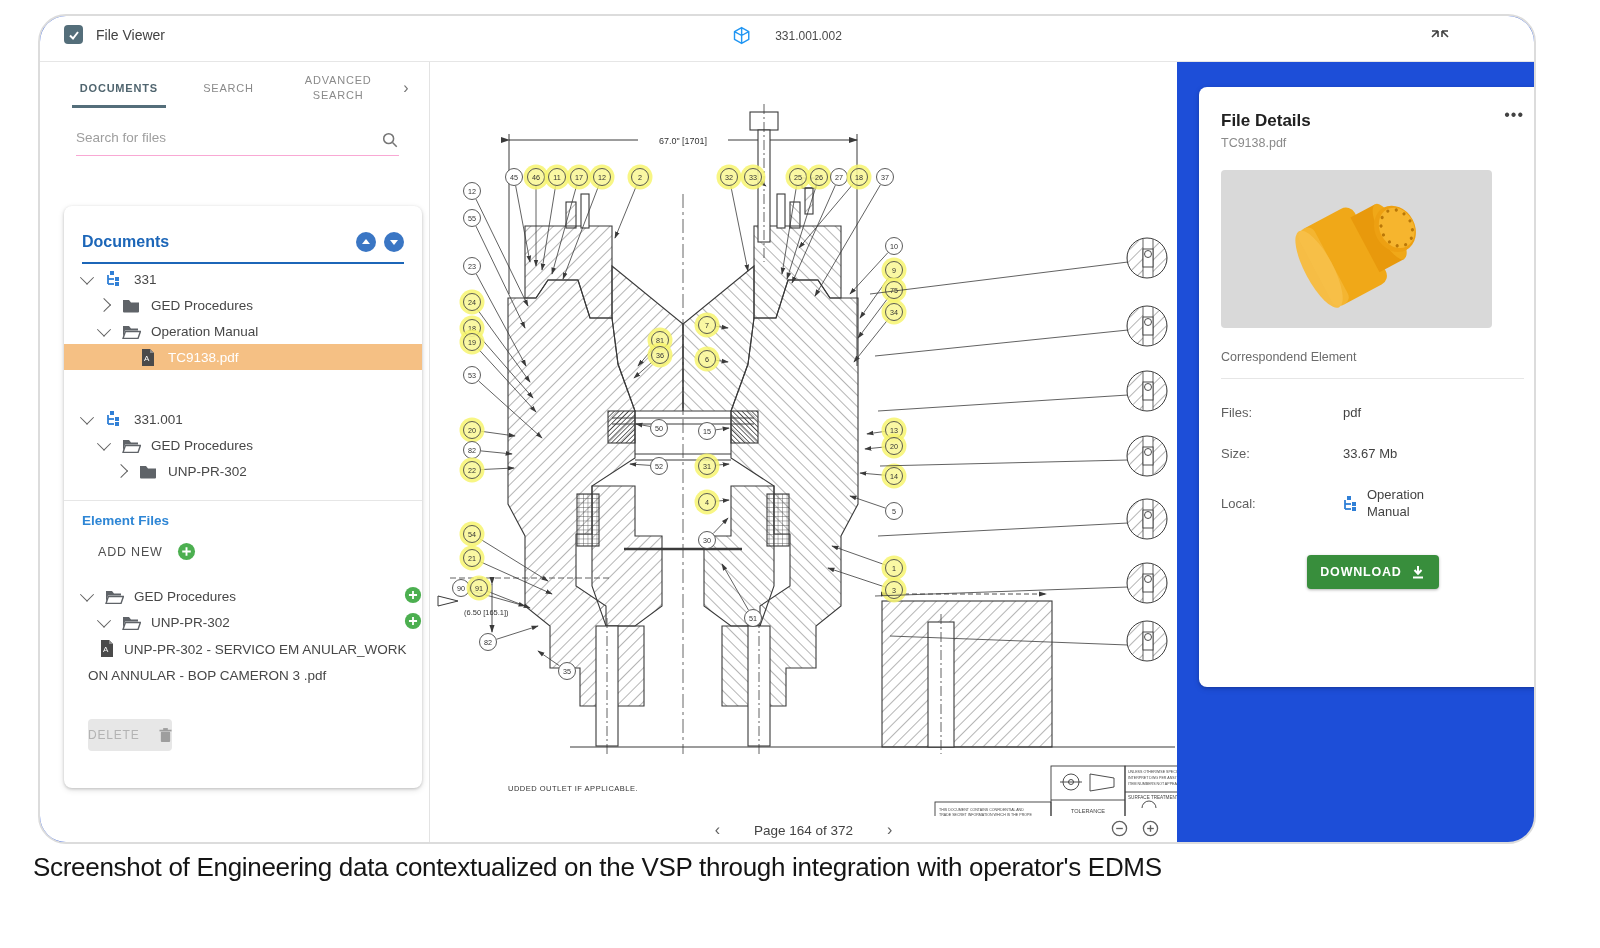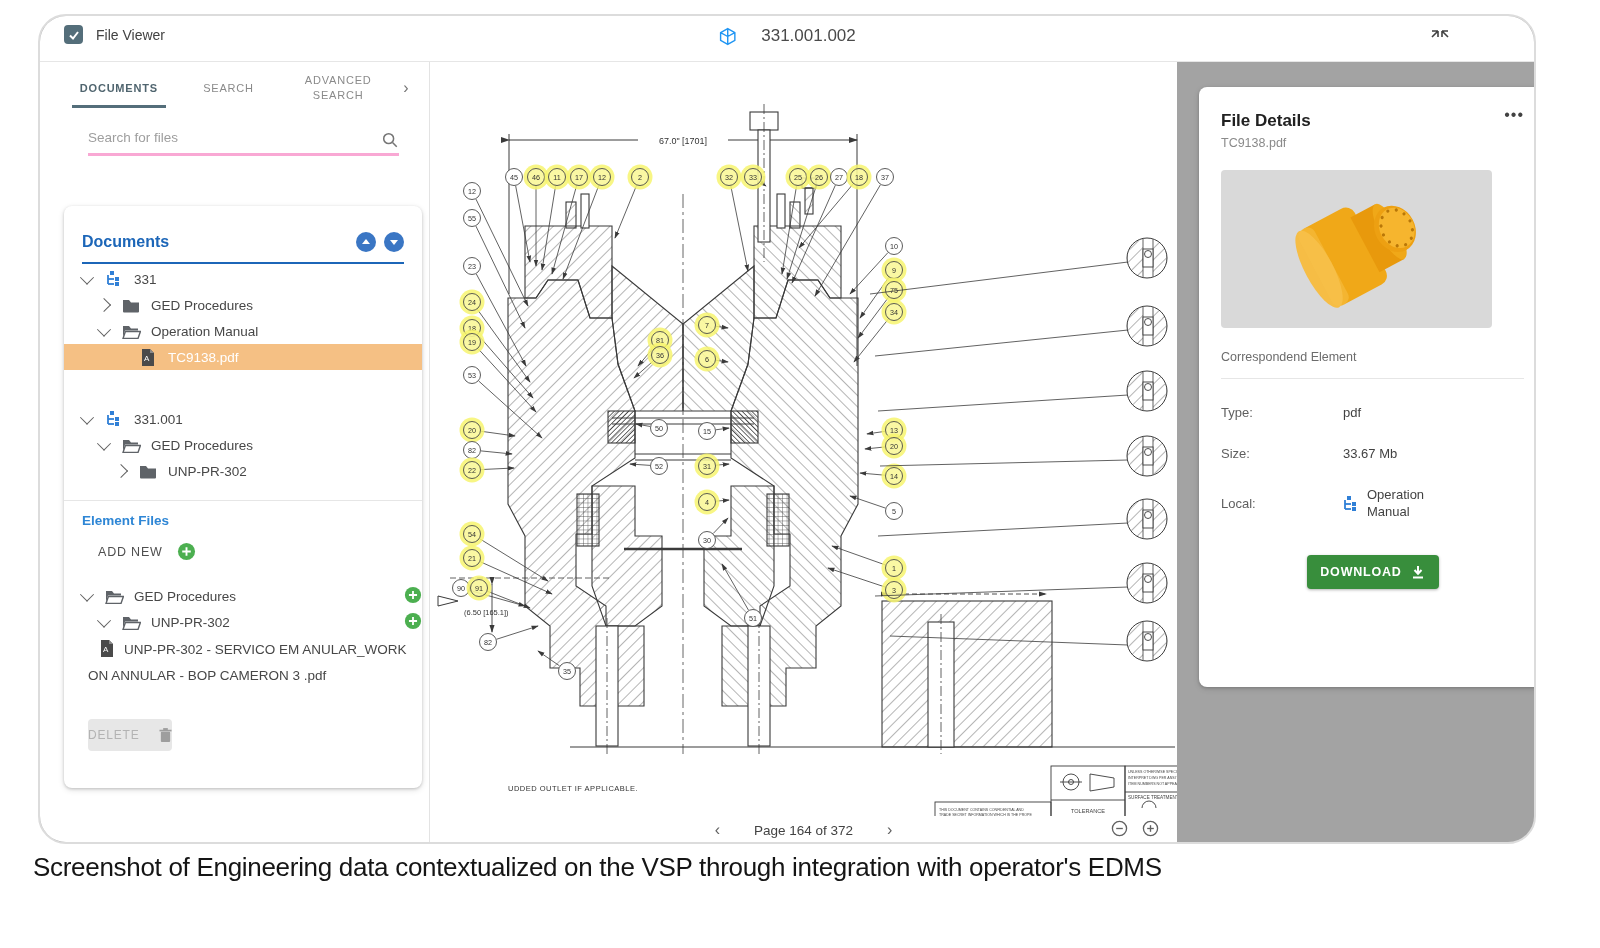--- a/index.html
+++ b/index.html
@@ -1,37 +1,37 @@
 <!DOCTYPE html>
 <html><head>
 <meta charset="utf-8">
 <style>
   * { margin:0; padding:0; box-sizing:border-box; }
   html,body { width:1600px; height:948px; background:#ffffff; font-family:"Liberation Sans", sans-serif; overflow:hidden; }
 
   .window {
     position:absolute; left:38px; top:14px; width:1498px; height:830px;
-    background:#a3a3a3; border:2px solid #dcdcdc; border-radius:28px; overflow:hidden;
+    background:#1d4ed8; border:2px solid #dcdcdc; border-radius:28px; overflow:hidden;
   }
 
   
   .titlebar { position:absolute; left:0; top:0; width:100%; height:46px; background:#fff; border-bottom:1px solid #e6e6e6; }
   .cb { position:absolute; left:24px; top:9px; width:19px; height:19px; background:#546e7a; border-radius:4px; display:flex; align-items:center; justify-content:center; }
   .titlebar .app-title { position:absolute; left:56px; top:11px; font-size:14px; color:#424242; }
-  .doc-id { position:absolute; left:50%; top:10px; transform:translateX(-50%); display:flex; align-items:center; gap:24px; font-size:17px; color:#4a4a4a; }
+  .doc-id { position:absolute; left:50%; top:10px; transform:translateX(-50%); display:flex; align-items:center; gap:24px; font-size:12px; color:#4a4a4a; }
   .collapse-btn { position:absolute; right:84px; top:11px; width:20px; height:20px; cursor:pointer; }
 
   
   .left-col { position:absolute; left:0; top:46px; width:390px; height:784px; background:#fff; border-right:1px solid #e3e3e3; }
   .tabs { display:flex; align-items:stretch; height:52px; padding:0 10px 0 24px; }
   .tab { flex:1; display:flex; align-items:center; justify-content:center; text-align:center; font-size:11px; letter-spacing:.8px; color:#8a8a8a; cursor:pointer; position:relative; padding:0 4px; line-height:1.35; }
   .tab.active { color:#50656f; font-weight:bold; }
   .tab.active::after { content:""; position:absolute; left:8px; right:8px; bottom:6px; height:3px; background:#546e7a; }
   .tabs .more { width:26px; display:flex; align-items:center; justify-content:center; color:#757575; font-size:16px; cursor:pointer; }
-  .searchrow { position:relative; margin:14px 30px 0 48px; border-bottom:3px solid #f9a8d4; height:28px; }
+  .searchrow { position:relative; margin:14px 30px 0 36px; border-bottom:1px solid #f9a8d4; height:28px; }
   .searchrow input { border:0; outline:0; width:90%; font-size:13.5px; color:#424242; background:transparent; font-family:inherit; }
   .searchrow input::placeholder { color:#9e9e9e; }
   .searchrow svg { position:absolute; right:0; top:3px; }
 
   
   .doc-card { position:absolute; left:24px; top:144px; width:358px; height:582px; background:#fff; border-radius:8px; box-shadow:0 1px 3px rgba(0,0,0,.18), 0 2px 6px rgba(0,0,0,.12); padding:18px 0 0 0; overflow:hidden; }
   .doc-head { display:flex; align-items:center; padding:8px 18px 10px 18px; }
   .doc-head .t { font-size:16px; font-weight:bold; color:#1c66b8; flex:1; }
   .circle-btn { width:20px; height:20px; border-radius:50%; background:#3a76c4; display:flex; align-items:center; justify-content:center; margin-left:8px; cursor:pointer; }
   .blue-rule { height:2px; background:#1c66b8; margin:0 18px; }
@@ -807,21 +807,21 @@
           </g>
           <rect x="28" y="22" width="18" height="86" rx="8" fill="#f8c14a" opacity="0.5"></rect>
         </g>
       </svg>
     </div>
 
     <div class="fd-corr">Correspondend Element</div>
     <div class="fd-sep"></div>
 
     <div class="fd-row">
-      <span class="k">Type:</span>
+      <span class="k">Files:</span>
       <span class="v">pdf</span>
     </div>
     <div class="fd-row">
       <span class="k">Size:</span>
       <span class="v">33.67 Mb</span>
     </div>
     <div class="fd-row">
       <span class="k">Local:</span>
       <span class="v">
         <svg width="16" height="16" viewBox="0 0 16 16">

